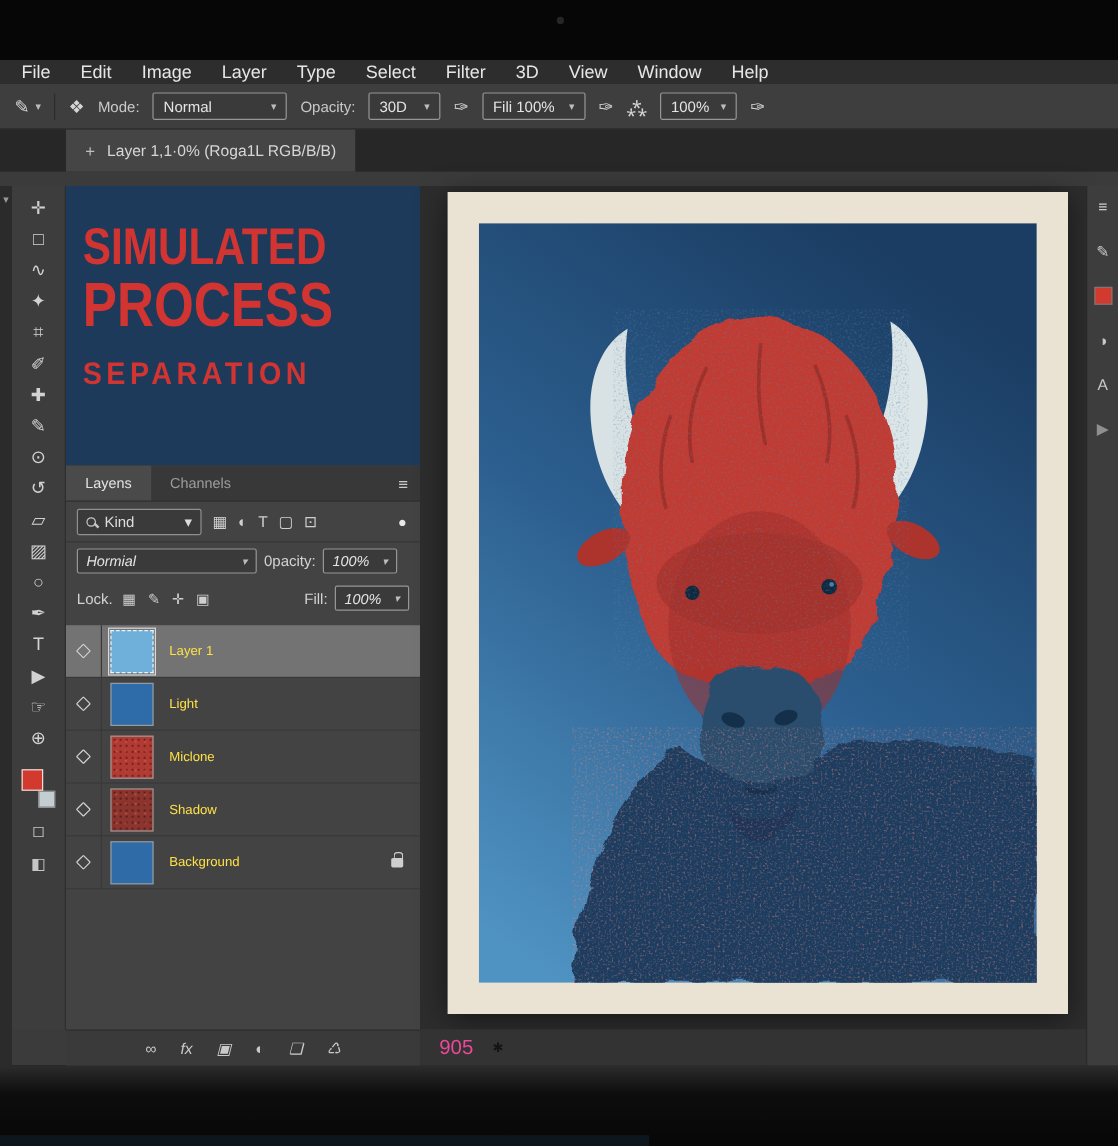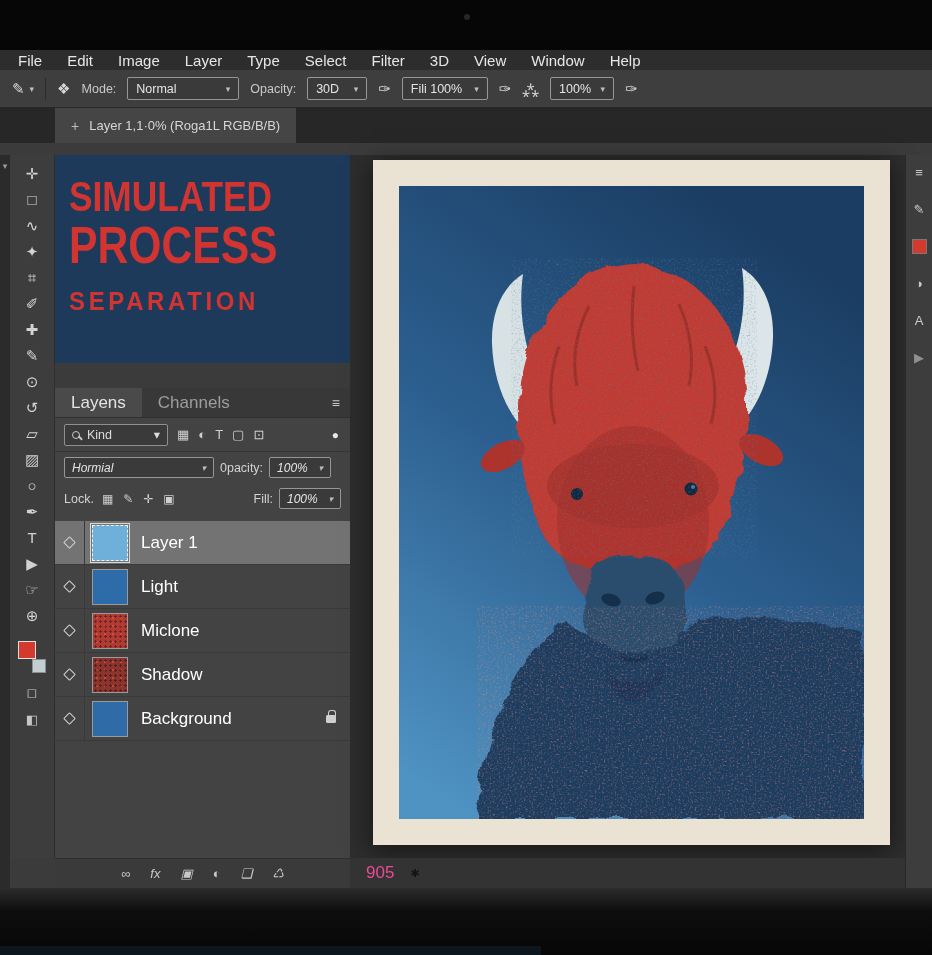--- a/index.html
+++ b/index.html
@@ -42,29 +42,29 @@
                display:flex; flex-direction:column; align-items:center; padding-top:6px; }
   .tool { width:30px; height:26px; line-height:26px; text-align:center; color:#d2d2d2; font-size:15px; cursor:default; }
   .swatch-pair { position:relative; width:30px; height:32px; margin-top:12px; }
   .sw-bg { position:absolute; right:1px; bottom:0; width:14px; height:14px; border:1px solid #8e8e8e; }
   .sw-fg { position:absolute; left:1px; top:0; width:18px; height:18px; border:1px solid #e2e2e2; }
   .strip-extra { color:#c6c6c6; font-size:13px; margin-top:12px; }
 
   
   .left-panels { position:absolute; left:55px; top:0; width:295px; bottom:0; }
 
-  .title-graphic { height:208px; background:#1d3a5a; padding:20px 0 0 14px; overflow:hidden; }
+  .title-graphic { height:233px; background:#1d3a5a; padding:30px 0 0 14px; overflow:hidden; }
   .tg-line { transform:scaleX(.82); transform-origin:left; color:#d23431; font-weight:bold; white-space:nowrap; }
   .tg-1 { font-size:43px; line-height:1.0; }
   .tg-2 { font-size:52px; line-height:1.05; }
   .tg-3 { font-size:26px; letter-spacing:4px; margin-top:13px; transform:scaleX(.92); transform-origin:left; }
 
   .layers-panel { position:absolute; left:0; right:0; top:233px; bottom:0; background:#434343; }
   .panel-tabs { height:30px; background:#383838; display:flex; align-items:stretch; border-bottom:1px solid #303030; }
-  .ptab { padding:0 16px; font-size:17px; line-height:30px; color:#9d9d9d; }
+  .ptab { padding:0 16px; font-size:12px; line-height:30px; color:#9d9d9d; }
   .ptab.active { background:#4a4a4a; color:#e3e3e3; }
   .panel-burger { margin-left:auto; color:#c9c9c9; font-size:14px; line-height:30px; padding-right:10px; }
 
   .filter-row { height:34px; display:flex; align-items:center; gap:9px; padding:0 9px; border-bottom:1px solid #363636; }
   .search-fld { display:inline-flex; align-items:center; gap:7px; background:#3a3a3a; border:1px solid #8f8f8f; border-radius:2px;
                 height:22px; padding:0 7px; color:#dcdcdc; font-size:12.5px; width:104px; }
   .mag { width:8px; height:8px; border:1.5px solid #c7c7c7; border-radius:50%; position:relative; flex:none; }
   .mag::after { content:""; position:absolute; width:5px; height:1.5px; background:#c7c7c7; transform:rotate(45deg); right:-4px; bottom:-1px; }
   .f-icon { color:#cfcfcf; font-size:13px; }
   .f-toggle { margin-left:auto; color:#e8e8e8; font-size:12px; padding-right:2px; }
@@ -78,21 +78,21 @@
   .layer-list { position:absolute; left:0; right:0; top:127px; bottom:30px; padding-top:6px; overflow:hidden; }
   .lrow { height:44px; display:flex; align-items:center; border-bottom:1px solid #393939; }
   .lrow.sel { background:#737373; }
   .eyecell { width:30px; align-self:stretch; display:flex; align-items:center; justify-content:center; border-right:1px solid #393939; }
   .eye { width:9px; height:9px; border:1.6px solid #d0d0d0; transform:rotate(45deg); border-radius:1px; }
   .thumb { width:36px; height:36px; margin-left:7px; border:1px solid #9a9a9a; flex:none; }
   .thumb.selthumb { border:1px dashed #f2f2f2; outline:1px solid #d9d9d9; outline-offset:1px; }
   .thumb.mottle { background-image: radial-gradient(rgba(0,0,0,.38) 1px, transparent 1.3px),
                                     radial-gradient(rgba(255,96,70,.45) 1px, transparent 1.3px);
                   background-size:5px 5px, 8px 8px; }
-  .lname { color:#ffffff; font-size:17px; margin-left:13px; }
+  .lname { color:#fde047; font-size:11px; margin-left:13px; }
   .padlock { margin-left:auto; margin-right:14px; width:10px; height:8px; background:#cfcfcf; border-radius:1.5px; position:relative; }
   .padlock::before { content:""; position:absolute; top:-5px; left:2px; width:6px; height:5px; border:1.5px solid #cfcfcf; border-bottom:none; border-radius:3px 3px 0 0; }
 
   .panel-bottom { position:absolute; left:0; right:0; bottom:0; height:30px; background:#3a3a3a; border-top:1px solid #2e2e2e;
                   display:flex; align-items:center; justify-content:center; gap:20px; }
   .pb-icon { color:#c9c9c9; font-size:13px; font-style:italic; }
 
   
   .canvas { position:absolute; left:350px; right:27px; top:0; bottom:30px; background:#2d2d2d; }
   .poster { position:absolute; left:23px; top:5px; width:517px; height:685px; background:#eae3d3;

